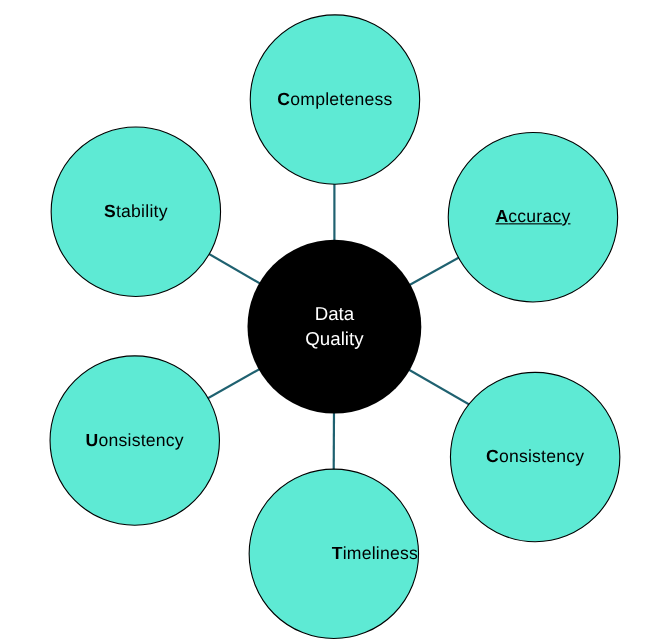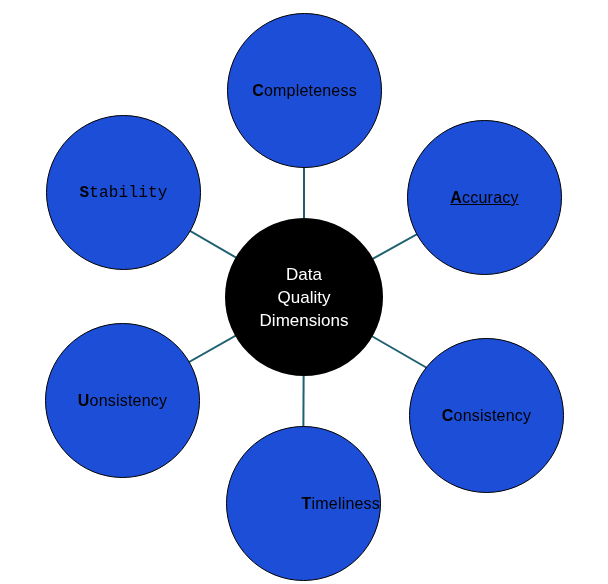--- a/index.html
+++ b/index.html
@@ -22,21 +22,21 @@
     width: 608px;
     height: 584px;
   }
   .node {
     position: absolute;
     width: 155px;
     height: 155px;
     box-sizing: border-box;
     border: 1.5px solid #000000;
     border-radius: 50%;
-    background: #1d4ed8;
+    background: #5eead4;
     display: flex;
     align-items: center;
     justify-content: center;
     font-size: 16px;
     color: #000000;
     text-align: center;
     letter-spacing: 0.2px;
   }
   .node .initial {
     font-weight: 700;
@@ -57,21 +57,21 @@
     justify-content: center;
     font-size: 17px;
     line-height: 23px;
     text-align: left;
   }
   .pos-completeness { left: 227px; top: 13px; }
   .pos-accuracy     { left: 407px; top: 120px; text-decoration: underline; }
   .pos-consistency  { left: 409px; top: 338px; }
   .pos-timeliness   { left: 226px; top: 426px; justify-content: flex-end; }
   .pos-uniqueness   { left: 45px;  top: 323px; }
-  .pos-stability    { left: 46px;  top: 115px; font-family: Liberation Mono, monospace; }
+  .pos-stability    { left: 46px;  top: 115px; }
 </style>
 </head>
 <body>
 
 <div class="canvas">
 
   <svg class="connectors" viewBox="0 0 608 584" xmlns="http://www.w3.org/2000/svg">
     <line x1="304" y1="297" x2="304" y2="90" stroke-width="2" stroke="#1f6170"></line>
     <line x1="304" y1="297" x2="484" y2="197" stroke-width="2" stroke="#1f6170"></line>
     <line x1="304" y1="297" x2="486" y2="402" stroke-width="2" stroke="#1f6170"></line>
@@ -100,16 +100,15 @@
     <span><span class="initial">U</span><span>onsistency</span></span>
   </div>
 
   <div class="node pos-stability">
     <span><span class="initial">S</span><span>tability</span></span>
   </div>
 
   <div class="hub">
     <span>Data</span>
     <span>Quality</span>
-    <span>Dimensions</span>
   </div>
 
 </div>
 
 </body></html>

